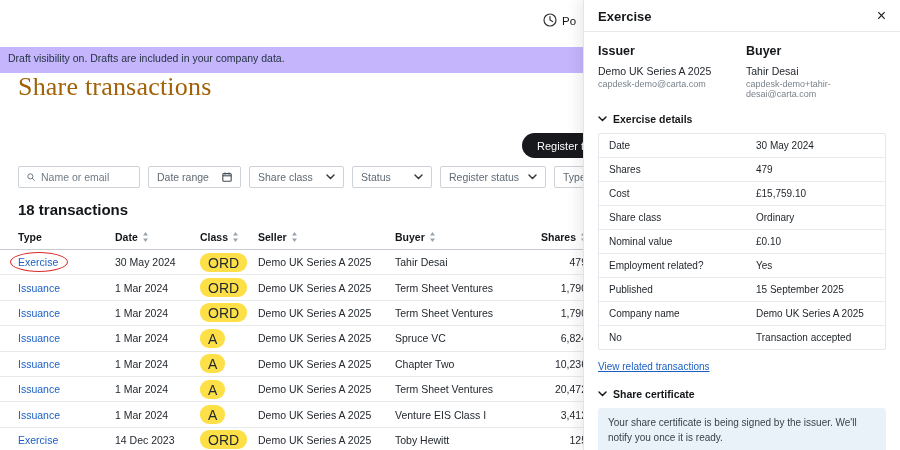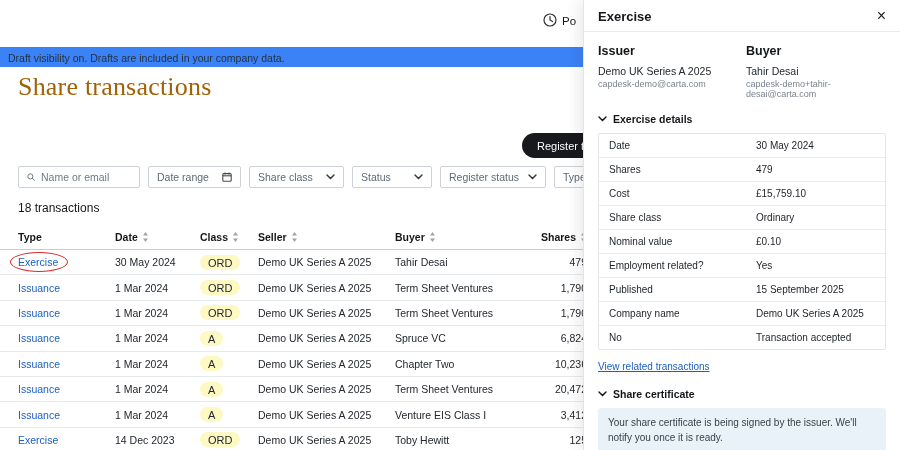--- a/index.html
+++ b/index.html
@@ -5,46 +5,46 @@
   * { box-sizing: border-box; }
   html,body { margin:0; padding:0; background:#f4f5f6; }
   body { font-family:"Liberation Sans", sans-serif; }
   .screen { position:relative; width:900px; height:450px; background:#fff; overflow:hidden; }
 
   
   .po { position:absolute; top:13px; left:543px; display:flex; gap:5px; align-items:flex-end; font-size:11.5px; color:#14171a; cursor:pointer; }
   .po svg { display:block; }
 
   
-  .banner { position:absolute; top:47px; left:0; right:0; height:20px; background:#3b82f6; font-size:10.5px; color:#253342; line-height:22px; padding-left:8px; }
+  .banner { position:absolute; top:47px; left:0; right:0; height:26px; background:#c4b5fd; font-size:10.5px; color:#253342; line-height:22px; padding-left:8px; }
 
   
   .page-title { position:absolute; top:72px; left:18px; margin:0; font-family:"Liberation Serif", serif; font-weight:400; font-size:26px; color:#a16207; letter-spacing:.2px; }
 
   .register-btn { position:absolute; top:133px; left:522px; height:25px; padding:0 15px; background:#17191c; color:#fff; border:none; border-radius:14px; font-size:11px; white-space:nowrap; font-family:inherit; cursor:pointer; }
 
   
   .filters { position:absolute; top:166px; left:18px; display:flex; gap:8px; }
   .filter { height:22px; border:1px solid #ccd2d8; border-radius:2px; display:flex; align-items:center; gap:6px; padding:0 8px; font-size:10.5px; color:#5f6a74; background:#fff; justify-content:space-between; cursor:pointer; }
   .filter-input { border:none; outline:none; width:90px; font-size:10.5px; font-family:inherit; color:#333; padding:0; }
   .filter-input::placeholder { color:#707a84; }
   .w-search{width:122px;} .w-date{width:93px;} .w-class{width:95px;} .w-status{width:80px;} .w-reg{width:106px;} .w-type{width:72px;}
 
-  .count { position:absolute; top:201px; left:18px; font-size:12px; font-weight:normal; color:#14171a; }
+  .count { position:absolute; top:201px; left:18px; font-size:15px; font-weight:bold; color:#14171a; }
 
   
   .table { position:absolute; top:225px; left:0; right:0; }
   .thead, .trow { display:grid; grid-template-columns:97px 85px 58px 137px 148px 44px; padding-left:18px; align-items:center; }
   .thead { height:25px; border-bottom:1px solid #c6ccd2; font-size:10.5px; font-weight:bold; color:#14171a; }
   .th { display:flex; gap:4px; align-items:center; }
   .th-shares { justify-content:flex-end; }
   .sort { display:flex; align-items:center; cursor:pointer; }
   .trow { height:25.4px; border-bottom:1px solid #e7eaed; font-size:10.5px; color:#23282e; }
   .type-link { color:#1b5fc4; text-decoration:none; cursor:pointer; }
-  .badge { background:#fef9c3; border-radius:9px; padding:1.5px 8px; font-size:11px; color:#23282e; }
+  .badge { background:#fde047; border-radius:9px; padding:1.5px 8px; font-size:14px; color:#23282e; }
   .c-shares { text-align:right; }
 
   .red-ellipse { position:absolute; left:10px; top:252px; width:58px; height:20px; border:1.6px solid #d92b2b; border-radius:50%; z-index:5; pointer-events:none; }
 
   
   .panel { position:absolute; top:0; left:583px; width:317px; height:450px; background:#fff; border-left:1px solid #e1e4e8; box-shadow:-5px 0 12px rgba(20,30,40,.08); z-index:10; }
   .panel-header { display:flex; justify-content:space-between; align-items:center; padding:8px 14px 7px; border-bottom:1px solid #e8ebee; }
   .panel-title { font-size:13px; font-weight:bold; color:#14171a; }
   .close-btn { font-size:16px; line-height:1; color:#222; background:none; border:none; cursor:pointer; padding:0; font-family:inherit; }
   .panel-body { padding:10px 14px; }

